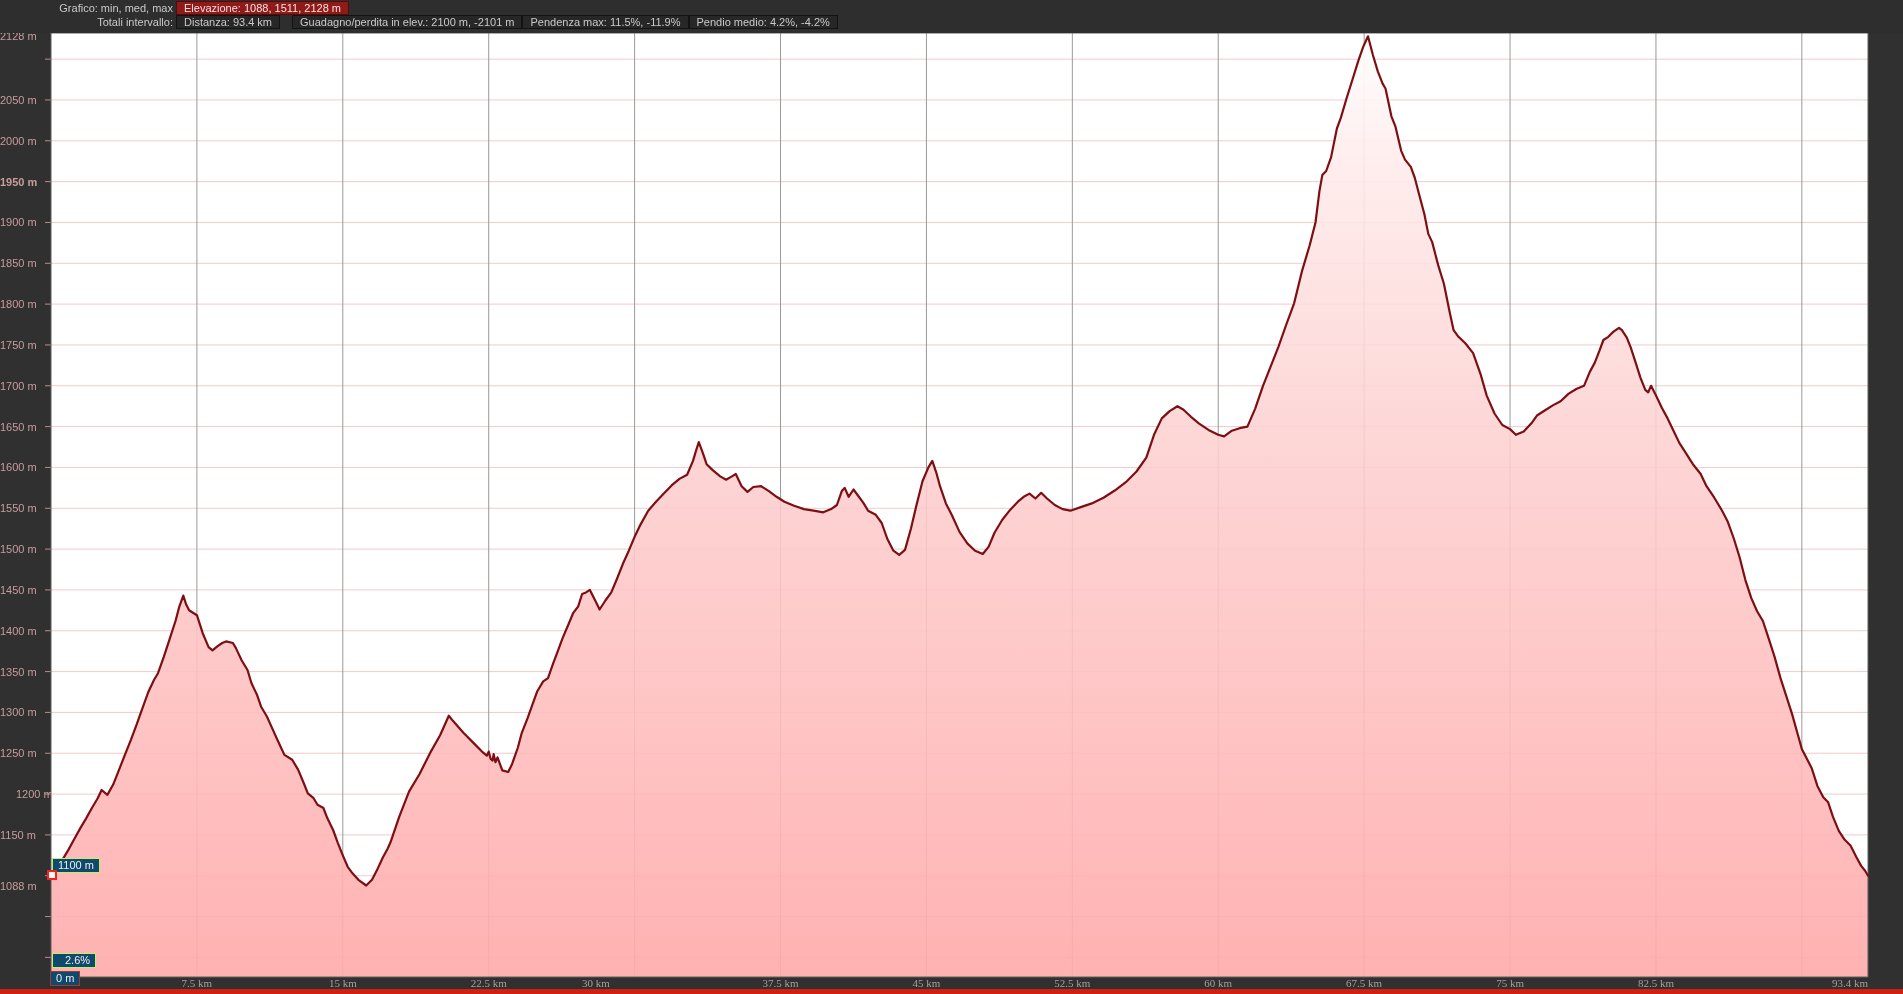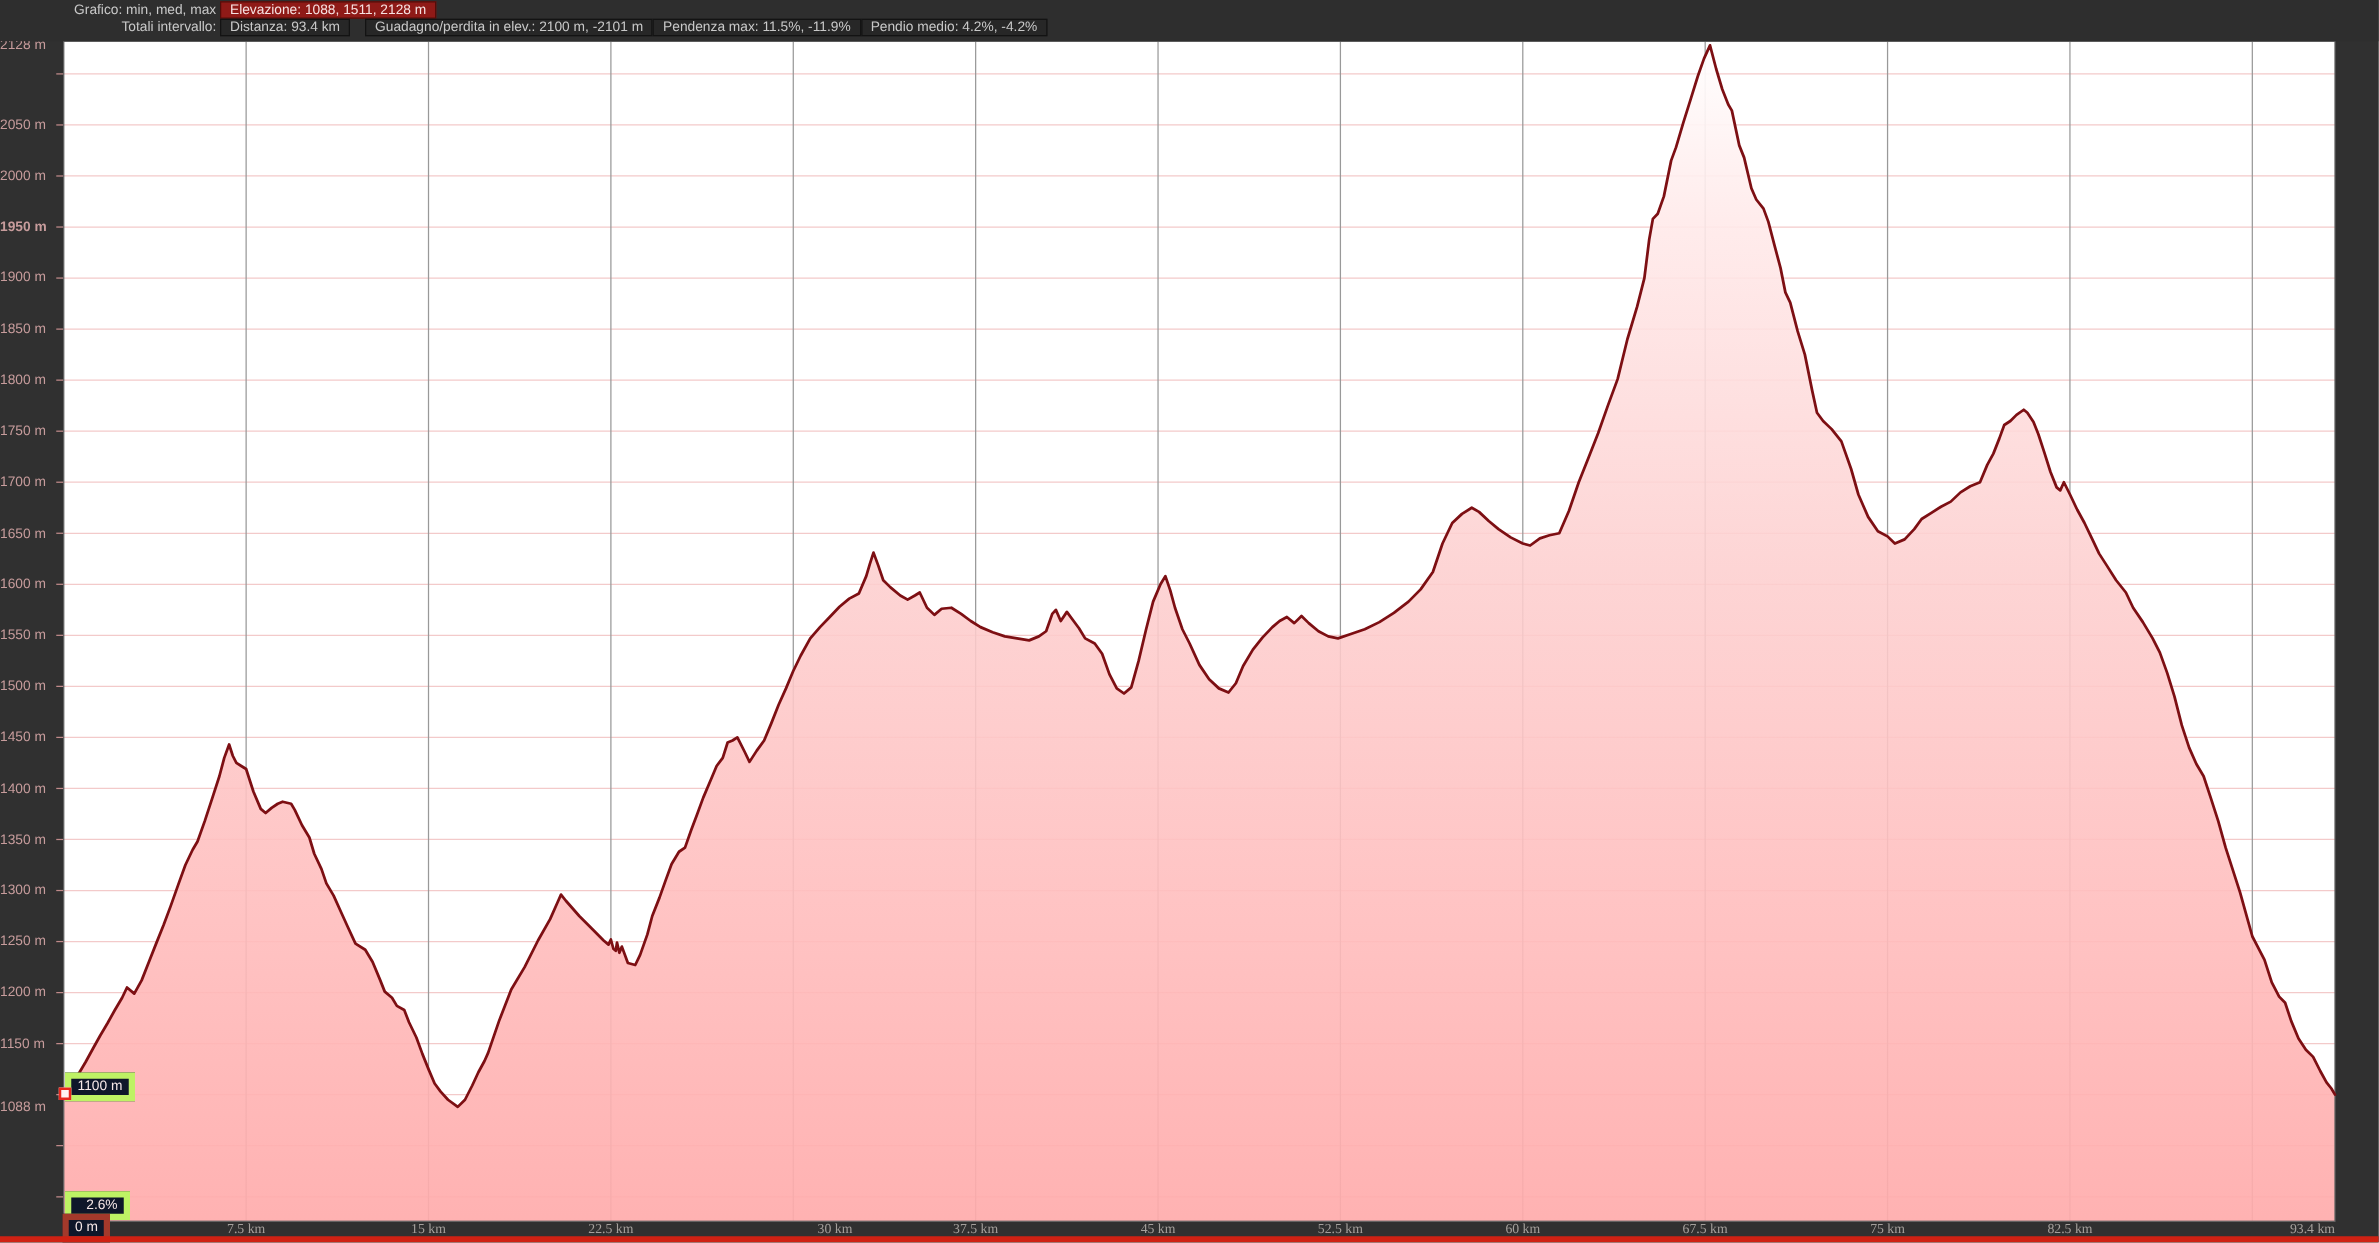--- a/index.html
+++ b/index.html
@@ -29,22 +29,22 @@
   #chartsvg{position:absolute;left:0;top:0;}
   .ylab{
     position:absolute;left:0;width:40px;text-align:left;
     font-size:11px;color:#c79c9c;line-height:14px;
   }
   .xlab{
     position:absolute;top:976px;font-size:11px;color:#a5a09c;line-height:14px;font-family:Liberation Serif, serif;
   }
   
   .badge{
-    position:absolute;background:#0f172a;color:#f6e8e8;font-size:11px;
-    line-height:13px;padding:0 5px;border:5px solid #bef264;white-space:nowrap;z-index:6;
+    position:absolute;background:#0c4a6e;color:#f6e8e8;font-size:11px;
+    line-height:13px;padding:0 5px;border:1px solid #bef264;white-space:nowrap;z-index:6;
   }
   #badge-elev{left:52px;top:858px;}
   #badge-slope{left:52px;top:953px;padding-left:12px;}
   #badge-dist{left:50px;top:971px;border-color:#a3392b;}
   #start-marker{
     position:absolute;left:47px;top:870px;width:6px;height:6px;
     border:2px solid #e8281e;background:#fff3f3;z-index:6;
   }
   
   #bottom-strip{position:absolute;left:0;top:989px;width:1903px;height:5px;background:#cf2113;z-index:7;}
@@ -138,29 +138,29 @@
       <div class="ylab" style="top: 378.775px;">1700 m</div>
       <div class="ylab" style="top: 419.606px;">1650 m</div>
       <div class="ylab" style="top: 460.436px;">1600 m</div>
       <div class="ylab" style="top: 501.266px;">1550 m</div>
       <div class="ylab" style="top: 542.097px;">1500 m</div>
       <div class="ylab" style="top: 582.927px;">1450 m</div>
       <div class="ylab" style="top: 623.758px;">1400 m</div>
       <div class="ylab" style="top: 664.588px;">1350 m</div>
       <div class="ylab" style="top: 705.419px;">1300 m</div>
       <div class="ylab" style="top: 746.249px;">1250 m</div>
-      <div class="ylab" style="top: 787.08px;">1200 m</div>
+      <div class="ylab" style="top: 787.08px; padding-left: 16px;">1200 m</div>
       <div class="ylab" style="top: 827.91px;">1150 m</div>
       <div class="ylab" style="top: 878.54px;">1088 m</div>
     </div>
   <div id="xlabels">
       <div class="xlab" style="left: 156.905px; width: 80px; text-align: center;">7.5 km</div>
       <div class="xlab" style="left: 302.809px; width: 80px; text-align: center;">15 km</div>
       <div class="xlab" style="left: 448.714px; width: 80px; text-align: center;">22.5 km</div>
-      <div class="xlab" style="left: 628px; width: 80px; text-align: center;">30 km</div>
+      <div class="xlab" style="left: 582px; width: 80px; ">30 km</div>
       <div class="xlab" style="left: 740.524px; width: 80px; text-align: center;">37.5 km</div>
       <div class="xlab" style="left: 886.428px; width: 80px; text-align: center;">45 km</div>
       <div class="xlab" style="left: 1032.33px; width: 80px; text-align: center;">52.5 km</div>
       <div class="xlab" style="left: 1178.24px; width: 80px; text-align: center;">60 km</div>
       <div class="xlab" style="left: 1324.14px; width: 80px; text-align: center;">67.5 km</div>
       <div class="xlab" style="left: 1470.05px; width: 80px; text-align: center;">75 km</div>
       <div class="xlab" style="left: 1615.95px; width: 80px; text-align: center;">82.5 km</div>
       <div class="xlab" style="left: 1784px; width: 84px; text-align: right;">93.4 km</div>
     </div>
 

